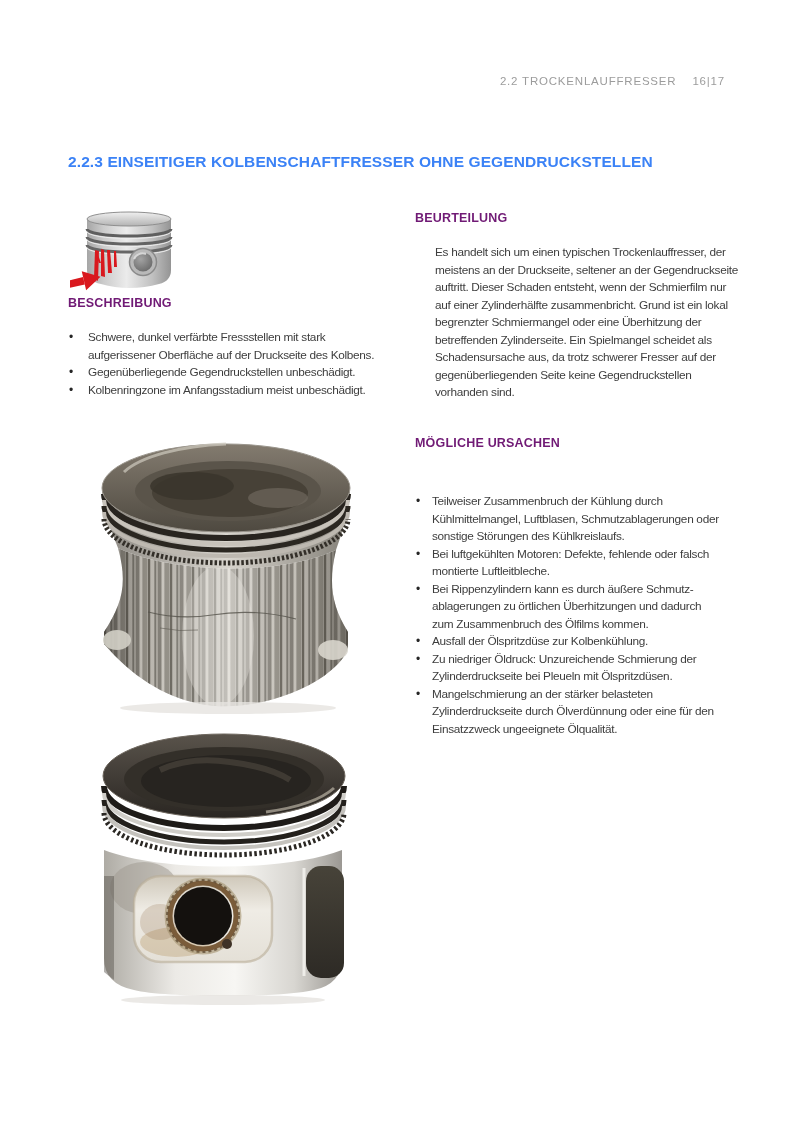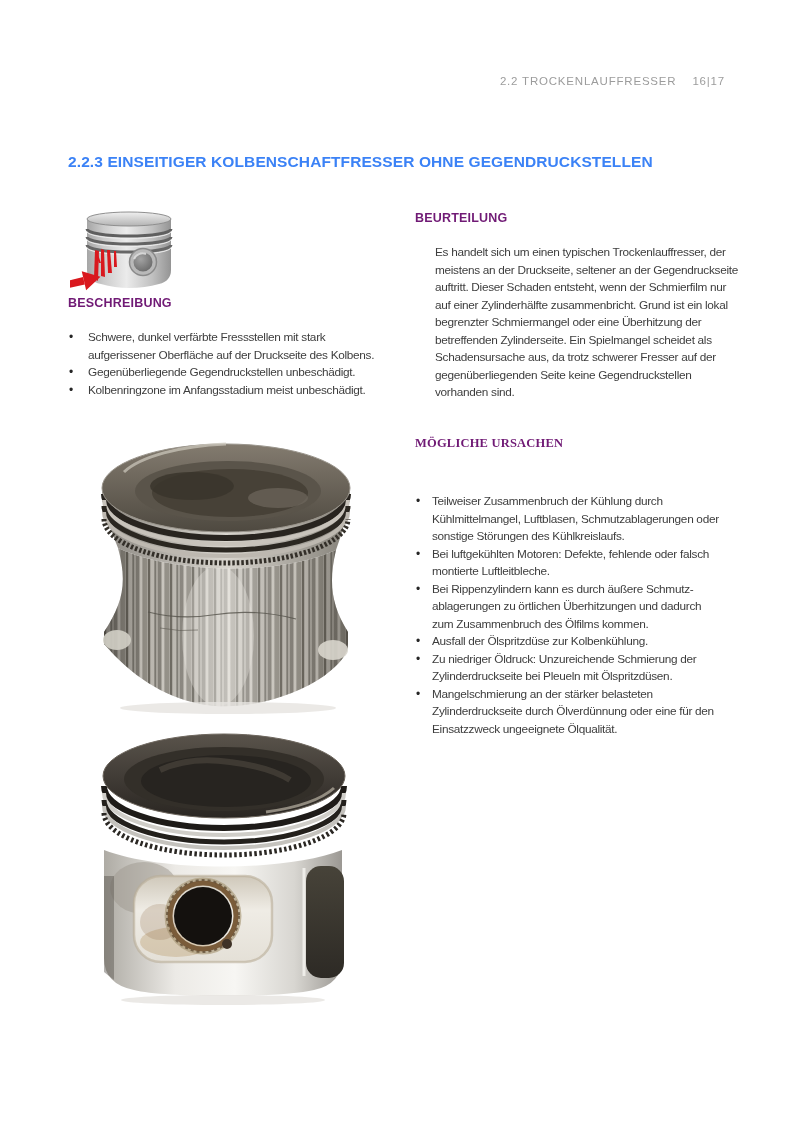--- a/index.html
+++ b/index.html
@@ -24,21 +24,21 @@
     font-size:15.5px; font-weight:700; letter-spacing:0.1px;
     color:#3b82f6; white-space:nowrap;
   }
   h2.sec-heading {
     position:absolute;
     font-size:12.5px; font-weight:700; letter-spacing:0.2px;
     color:#701a75; white-space:nowrap;
   }
   .h-beschreibung { left:68px; top:296px; }
   .h-beurteilung  { left:415px; top:211px; }
-  .h-ursachen     { left:415px; top:436px;font-family:Liberation Serif, serif; }
+  .h-ursachen     { left:415px; top:436px; }
 
   .bodytext {
     font-size:11.8px; line-height:17.5px; letter-spacing:-0.3px;
     color:#3d3d3d;
   }
   .assess-body { position:absolute; left:435px; top:244px; width:306px; }
 
   ul.bullet-list { position:absolute; list-style:none; }
   .left-list  { left:68px;  top:329px; width:318px; }
   .right-list { left:415px; top:468px; width:306px;margin-top:25px; }

